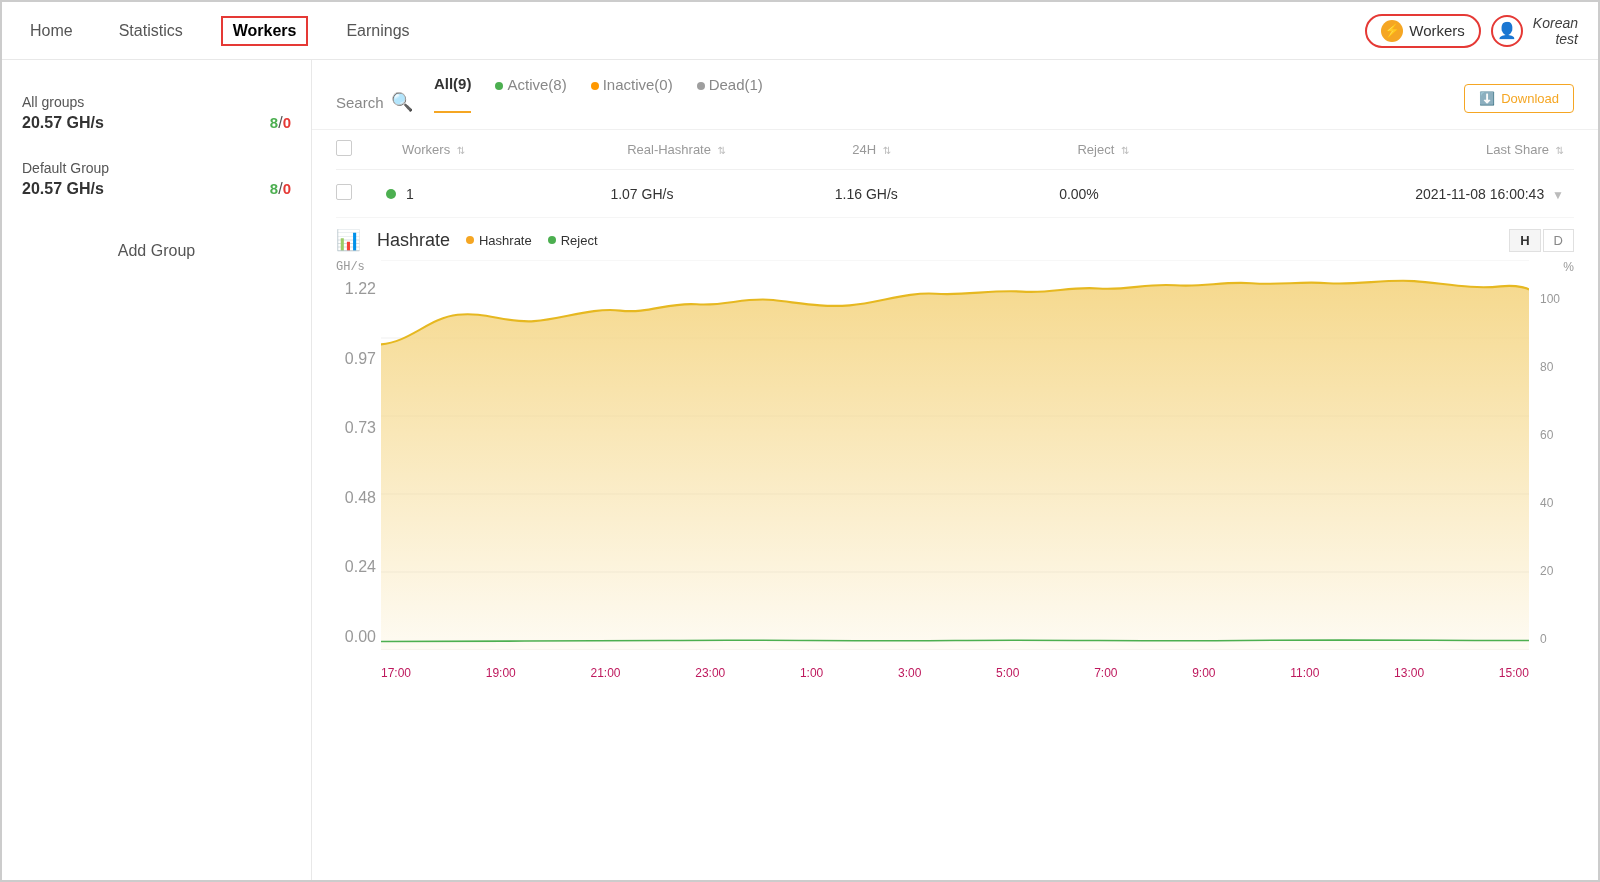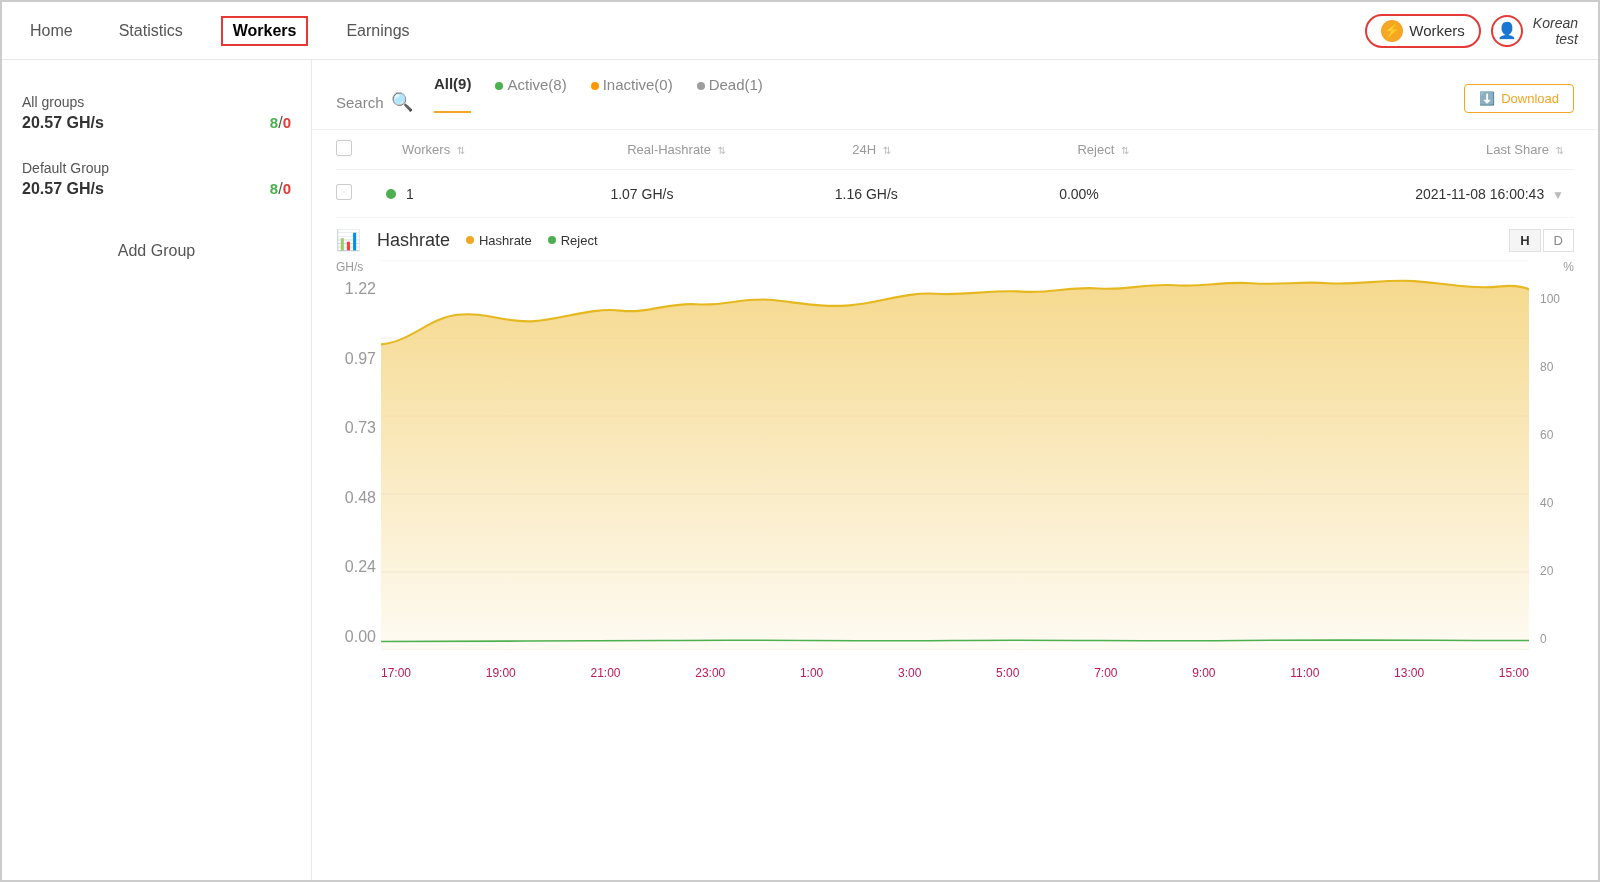--- a/index.html
+++ b/index.html
@@ -115,21 +115,21 @@
       background: #fff; color: #888;
     }
     .chart-btn.active { background: #f5f5f5; color: #333; font-weight: 600; }
     .chart-wrapper { position: relative; width: 100%; height: 420px; }
 
     .y-axis-left { position: absolute; left: 0; top: 0; height: 100%; display: flex; flex-direction: column; justify-content: space-between; font-size: 16px; color: #999; padding: 4px 0; width: 40px; text-align: right; }
     .y-axis-right { position: absolute; right: 0; top: 0; height: 100%; display: flex; flex-direction: column; justify-content: space-between; font-size: 12px; color: #999; padding: 4px 0; width: 40px; text-align: left; }
     .chart-inner { position: absolute; left: 45px; right: 45px; top: 0; bottom: 30px; }
     .x-axis { position: absolute; bottom: 0; left: 45px; right: 45px; display: flex; justify-content: space-between; font-size: 12px; color: #be185d; }
 
-    .unit-left { position: absolute; left: 0; top: 0; font-size: 12px; color: #999; }
+    .unit-left { position: absolute; left: 0; top: 0; font-size: 12px; color: #999; font-family: Liberation Mono, monospace; }
     .unit-right { position: absolute; right: 0; top: 0; font-size: 12px; color: #999; text-align: right; }
   </style>
 </head>
 <body>
 
 <div class="top-nav" data-interactable="false">
   <div class="nav-items" data-interactable="false">
     <div class="nav-item" data-interactable="true">Home</div>
     <div class="nav-item" data-interactable="true">Statistics</div>
     <div class="nav-item active" data-interactable="true">Workers</div>

